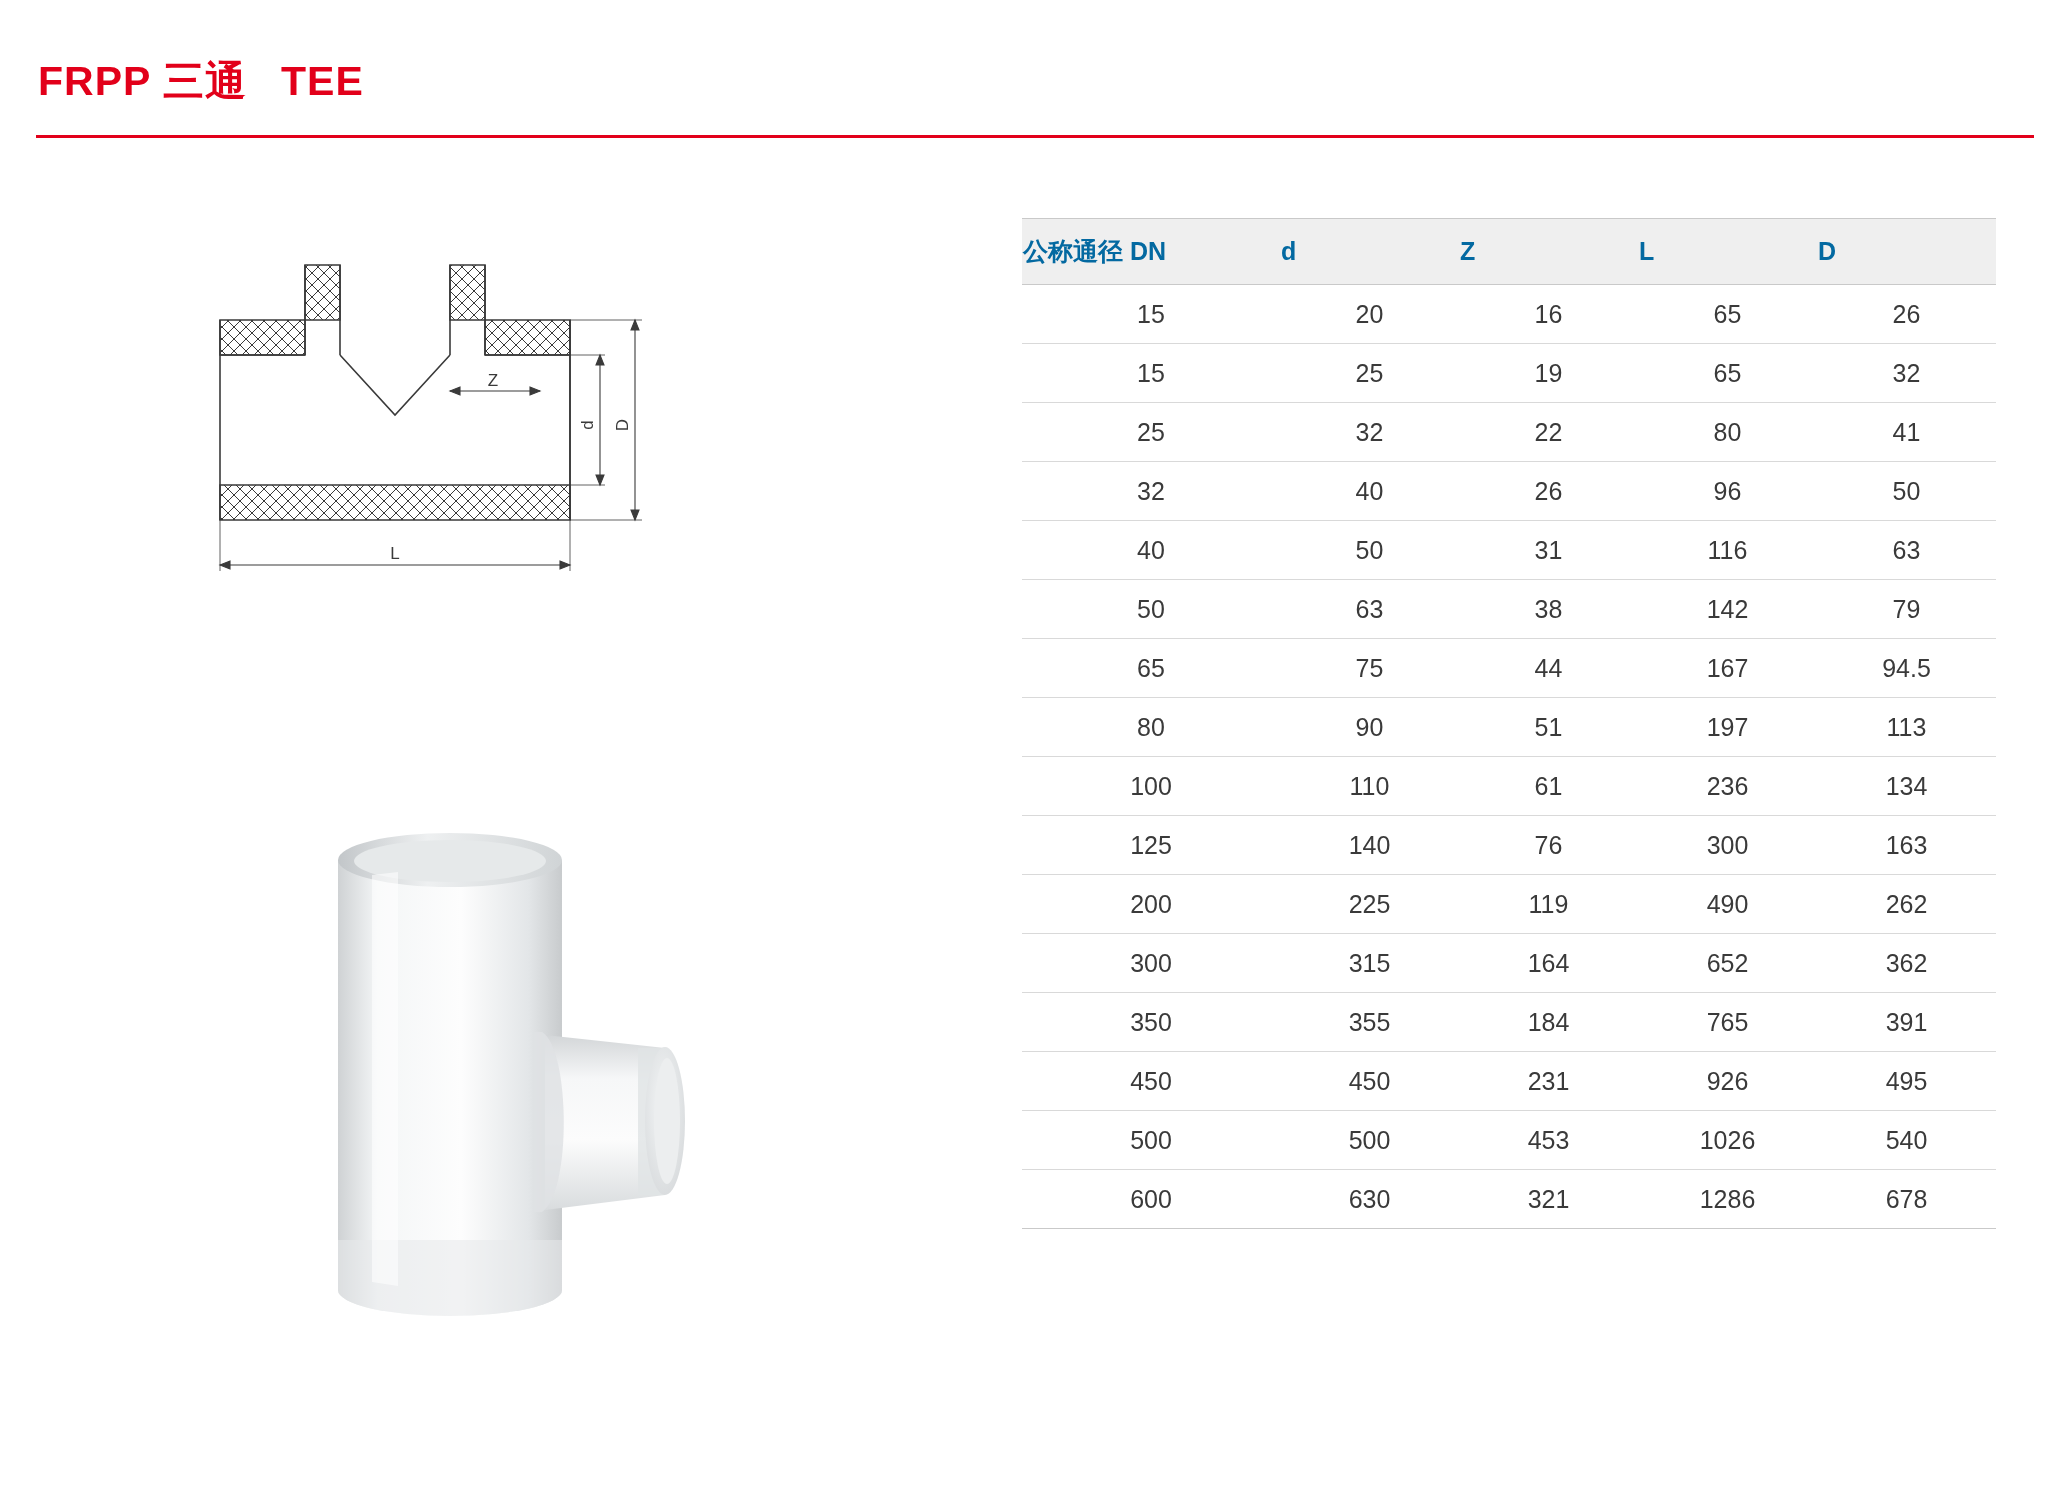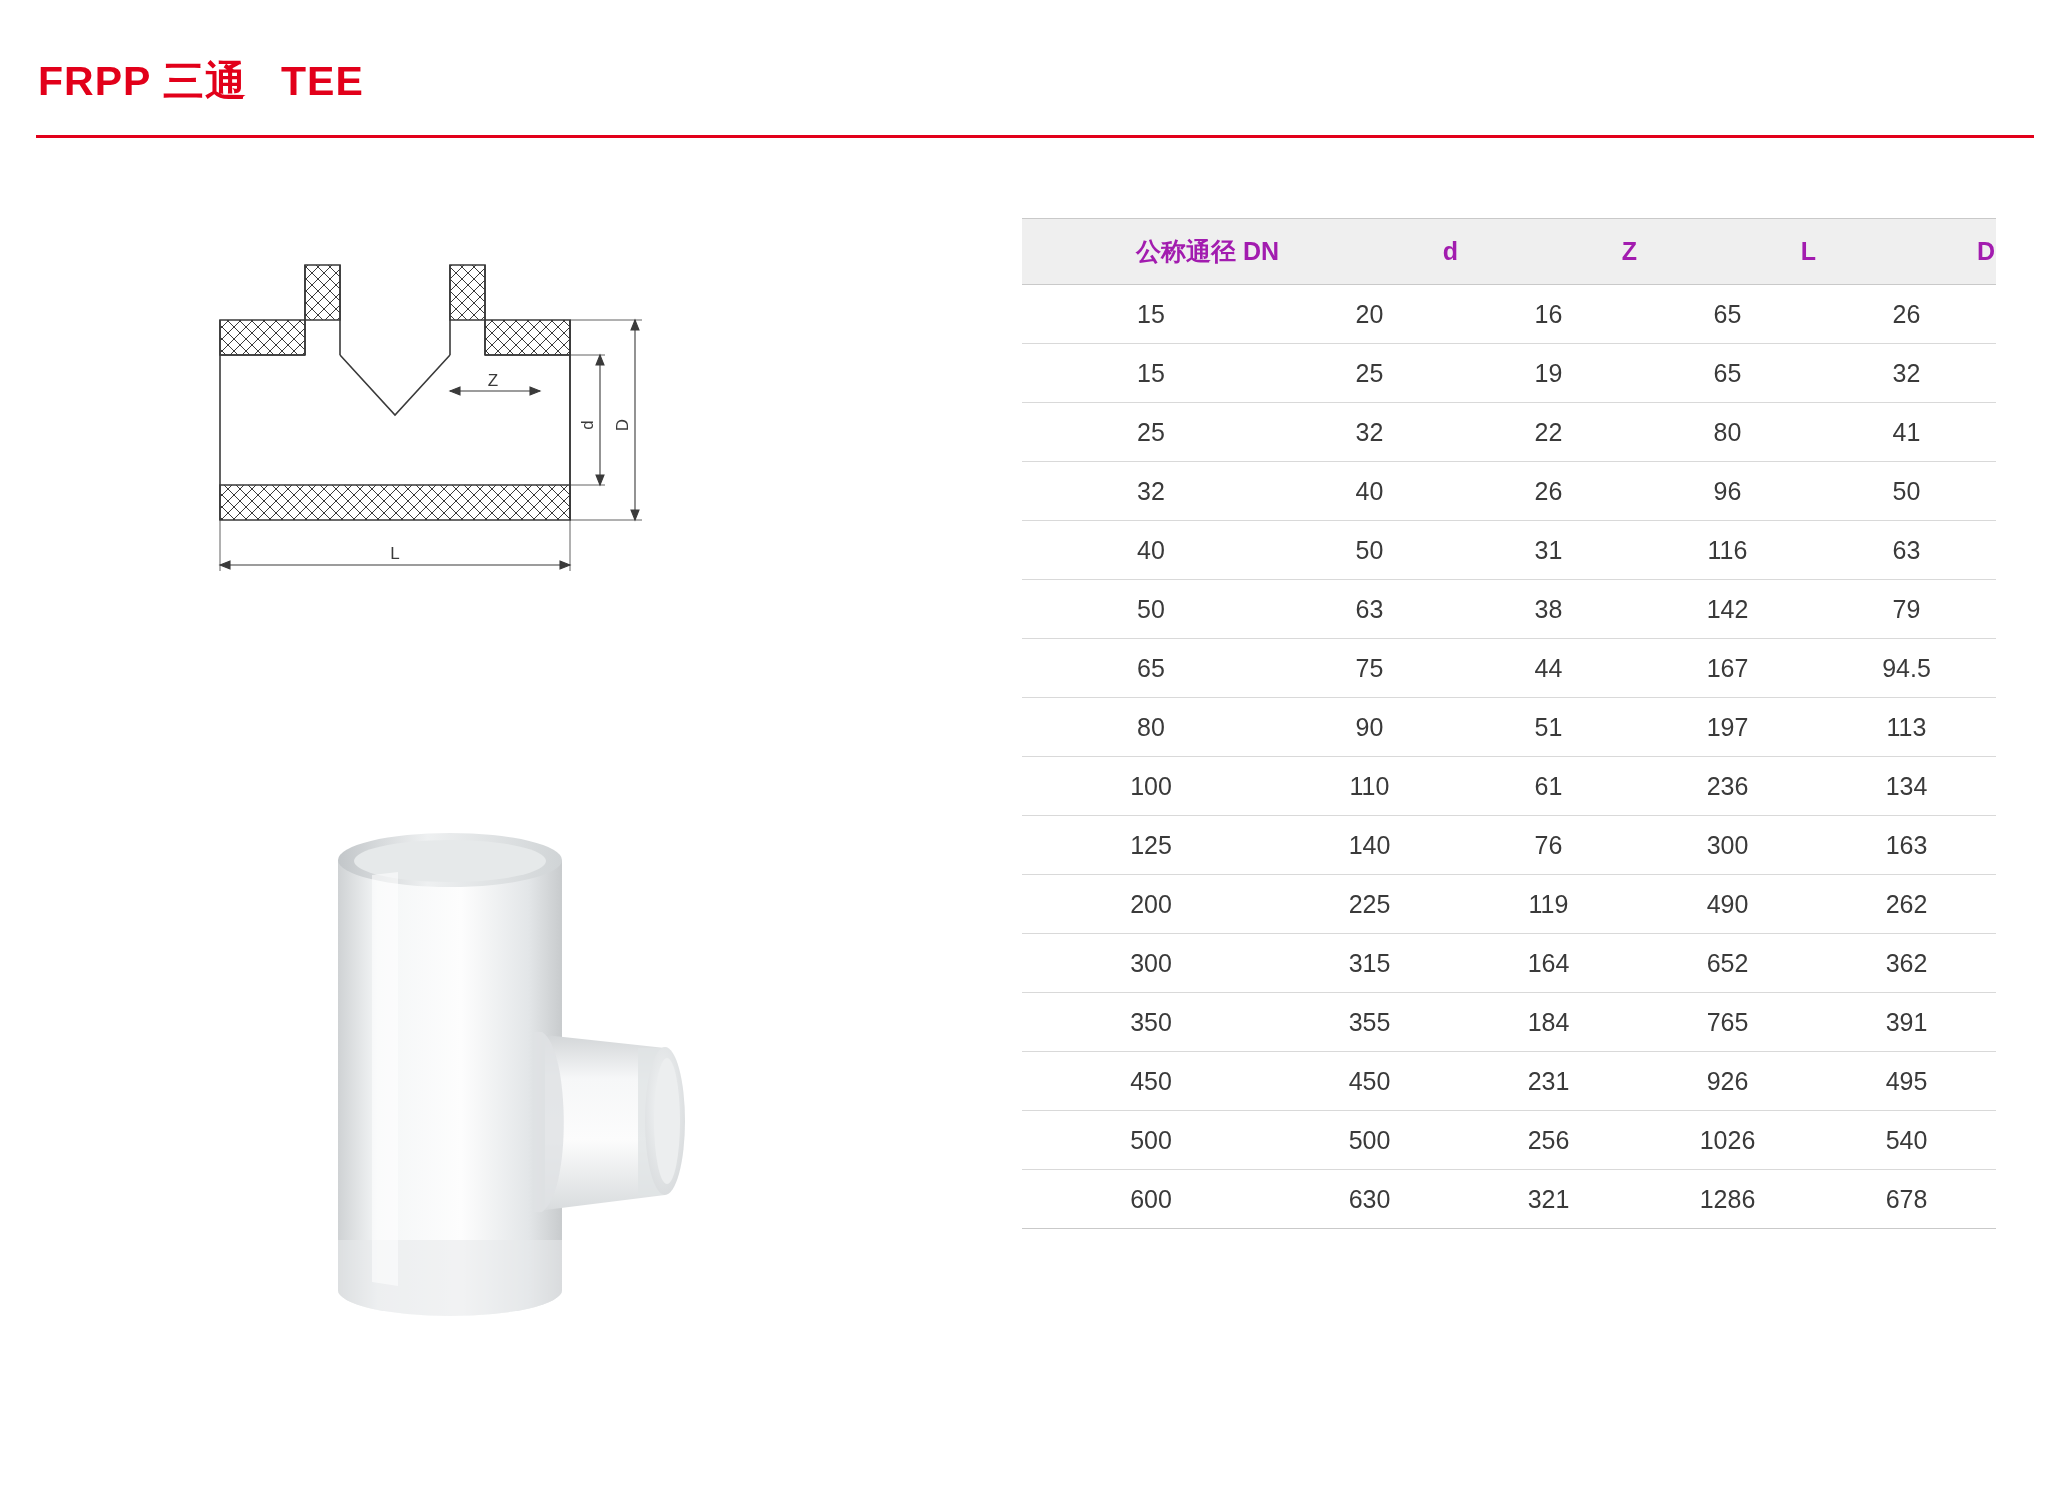--- a/index.html
+++ b/index.html
@@ -75,23 +75,23 @@
   }
   table.spec {
     border-collapse: collapse;
     width: 964px;
     table-layout: fixed;
   }
   table.spec th {
     background: #efefef;
     font-size: 25px;
     font-weight: bold;
-    color: #a21caf;
+    color: #0369a1;
     height: 63px;
-    text-align: right;
+    text-align: left;
     border-bottom: 1px solid #c9c9c9;
     border-top: 1px solid #c9c9c9;
   }
   table.spec th.col-dn { width: 256px; }
   table.spec th.col-d  { width: 177px; }
   table.spec th.col-z  { width: 177px; }
   table.spec th.col-l  { width: 177px; }
   table.spec th.col-dd { width: 177px; }
 
   table.spec td {
@@ -341,21 +341,21 @@
       <tr>
           <td>450</td>
           <td>450</td>
           <td>231</td>
           <td>926</td>
           <td>495</td>
         </tr>
       <tr>
           <td>500</td>
           <td>500</td>
-          <td>256</td>
+          <td>453</td>
           <td>1026</td>
           <td>540</td>
         </tr>
       <tr>
           <td>600</td>
           <td>630</td>
           <td>321</td>
           <td>1286</td>
           <td>678</td>
         </tr>

